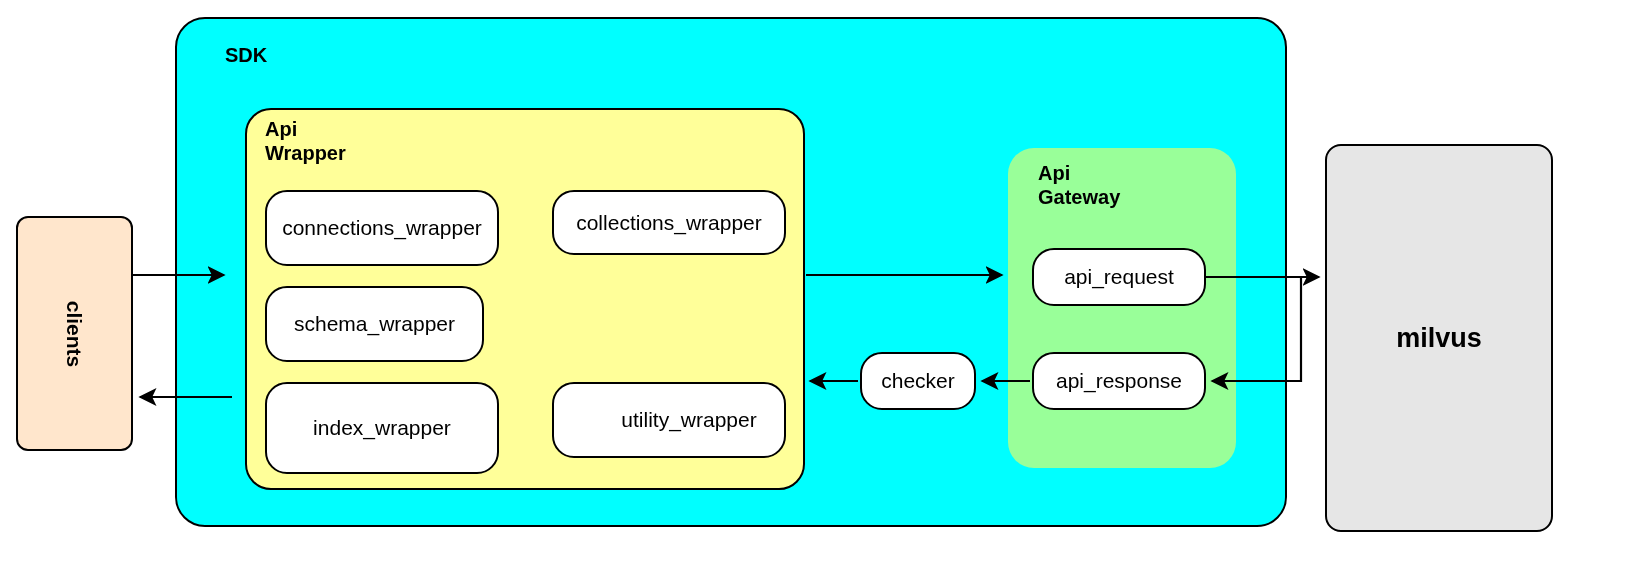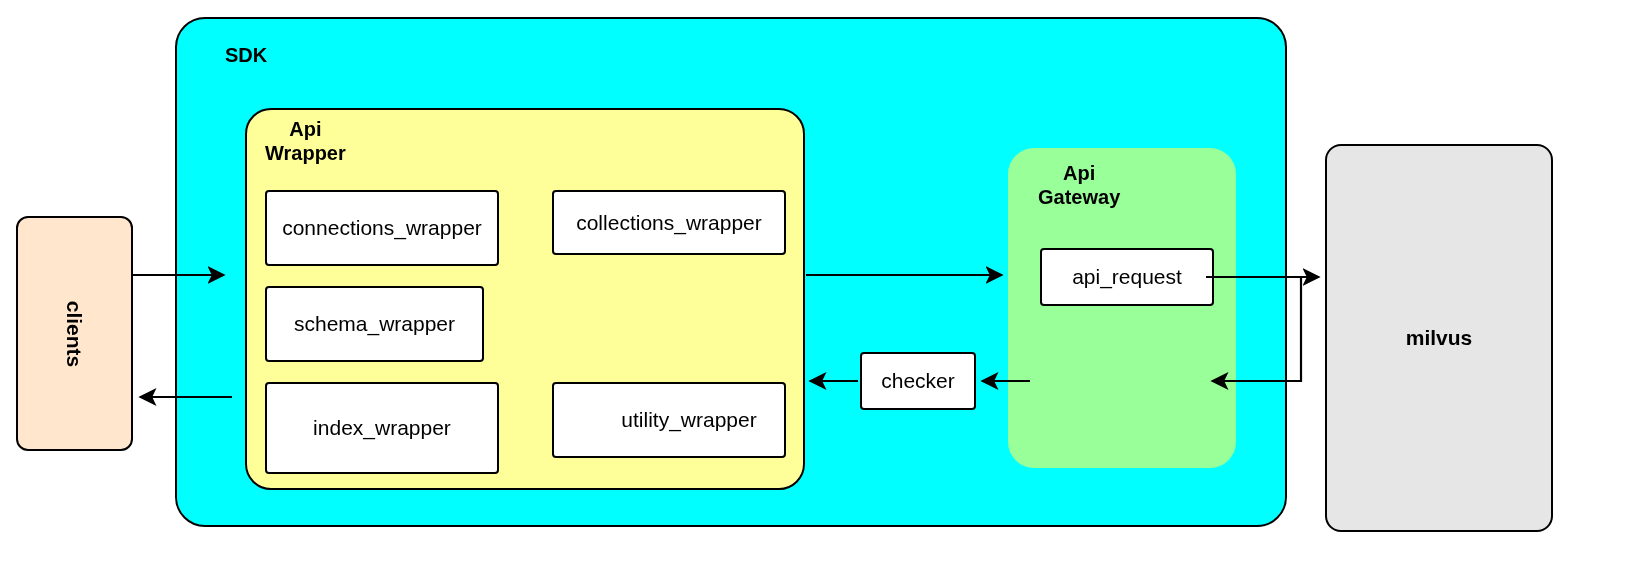--- a/index.html
+++ b/index.html
@@ -10,21 +10,20 @@
   }
   body {
     font-family: "Liberation Sans", "DejaVu Sans", sans-serif;
   }
   #canvas {
     position: relative;
     width: 1634px;
     height: 574px;
     background: #ffffff;
     overflow: hidden;
-    text-align: center;
   }
 
   
   .node {
     position: absolute;
     box-sizing: border-box;
     border: 2px solid #000000;
     display: flex;
     align-items: center;
     justify-content: center;
@@ -86,37 +85,37 @@
     z-index: 2;
   }
   #api-gateway-label {
     left: 30px;
     top: 14px;
   }
 
   
   .leaf {
     background: #ffffff;
-    border-radius: 4px;
+    border-radius: 22px;
     font-size: 21px;
     font-weight: normal;
     z-index: 4;
     white-space: nowrap;
   }
 
   
   #connections-wrapper { left: 265px; top: 190px;  width: 234px; height: 76px; }
   #collections-wrapper { left: 552px; top: 190px;  width: 234px; height: 65px; }
   #schema-wrapper      { left: 265px; top: 286px;  width: 219px; height: 76px; }
   #partition-wrapper   { left: 552px; top: 286px;  width: 234px; height: 76px; }
   #index-wrapper       { left: 265px; top: 382px;  width: 234px; height: 92px; }
   #utility-wrapper     { left: 552px; top: 382px;  width: 234px; height: 76px; padding-left: 40px; }
 
   
-  #api-request  { left: 1032px; top: 248px; width: 174px; height: 58px; margin-left: 8px; }
+  #api-request  { left: 1032px; top: 248px; width: 174px; height: 58px; }
   #api-response { left: 1032px; top: 352px; width: 174px; height: 58px; }
 
   
   #checker { left: 860px; top: 352px; width: 116px; height: 58px; }
 
   
   #clients-box {
     left: 16px;
     top: 216px;
     width: 117px;
@@ -134,21 +133,21 @@
 
   #milvus-box {
     left: 1325px;
     top: 144px;
     width: 228px;
     height: 388px;
     background: #e6e6e6;
     border-radius: 16px;
     z-index: 3;
     font-weight: bold;
-    font-size: 21px;
+    font-size: 27px;
   }
 
   
   .conn-svg {
     position: absolute;
     left: 0;
     top: 0;
     width: 1634px;
     height: 574px;
     z-index: 5;
@@ -192,20 +191,23 @@
   </div>
 
   <div class="node group" id="api-gateway-container">
     <div class="group-label" id="api-gateway-label">Api
 Gateway</div>
   </div>
 
   <div class="node leaf" id="api-request">
     <span>api_request</span>
   </div>
+  <div class="node leaf" id="api-response">
+    <span>api_response</span>
+  </div>
 
   <div class="node leaf" id="checker">
     <span>checker</span>
   </div>
 
   <div class="node" id="clients-box">
     <span id="clients-label">clients</span>
   </div>
 
   <div class="node" id="milvus-box">

